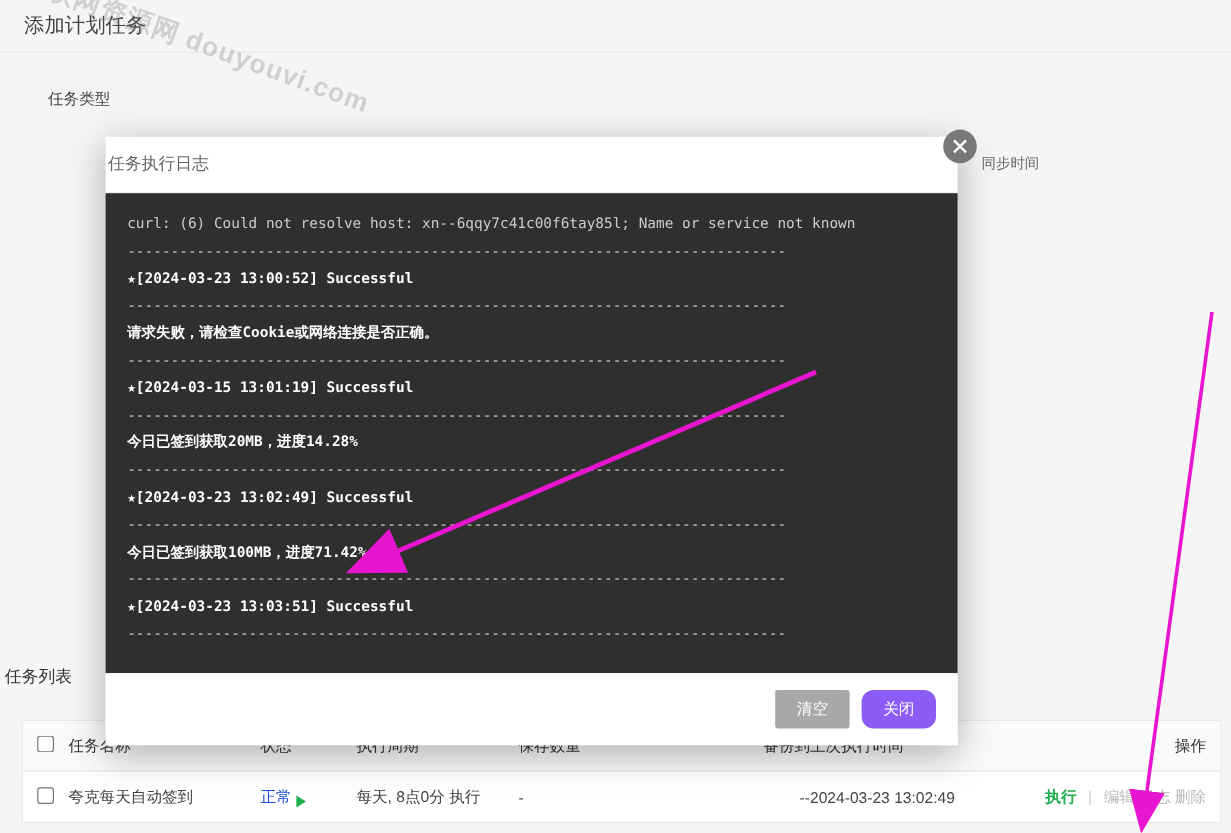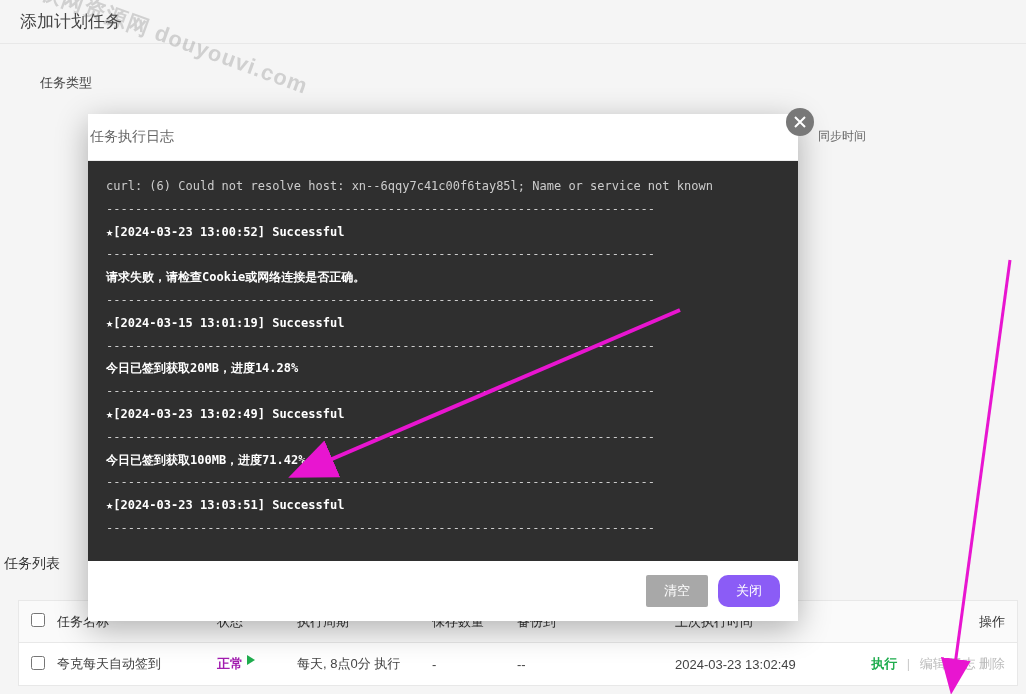--- a/index.html
+++ b/index.html
@@ -90,24 +90,24 @@
     }
     .table-data-row {
       color: #444;
     }
     .col-checkbox { width: 38px; padding-left: 12px; }
     .col-checkbox input { width: 14px; height: 14px; }
     .col-name { width: 160px; }
     .col-status { width: 80px; }
     .col-cycle { width: 135px; }
     .col-keep { width: 85px; }
-    .col-backup { width: 158px; }
+    .col-backup { width: 158px; text-align: right; }
     .col-lasttime { width: 186px; }
     .col-ops { flex: 1; text-align: right; padding-right: 12px; }
-    .status-normal { color: #a21caf; display: inline-flex; align-items: flex-start; gap: 4px; font-weight: bold; }
+    .status-normal { color: #1d4ed8; display: inline-flex; align-items: flex-end; gap: 4px; }
     .play-icon { width: 0; height: 0; border-top: 5px solid transparent; border-bottom: 5px solid transparent; border-left: 8px solid #1fad4e; }
     .op-link { color: #1fad4e; cursor: pointer; font-weight: bold; }
     .op-sep { color: #ccc; margin: 0 6px; }
     .op-disabled { color: #bbb; }
     
     .modal-overlay {
       position: absolute;
       top: 0; left: 0; right: 0; bottom: 0;
       pointer-events: none;
     }

